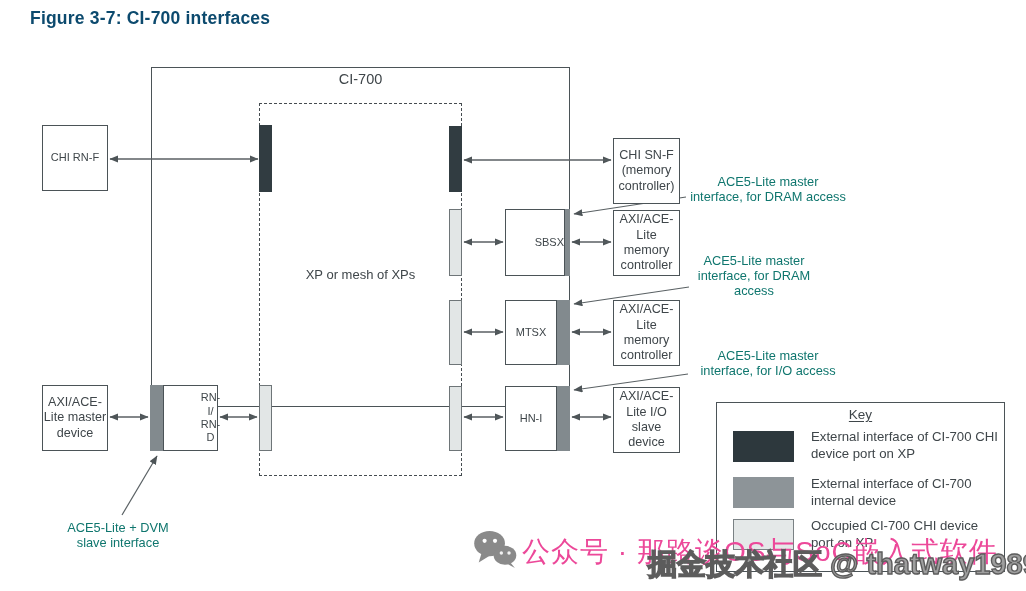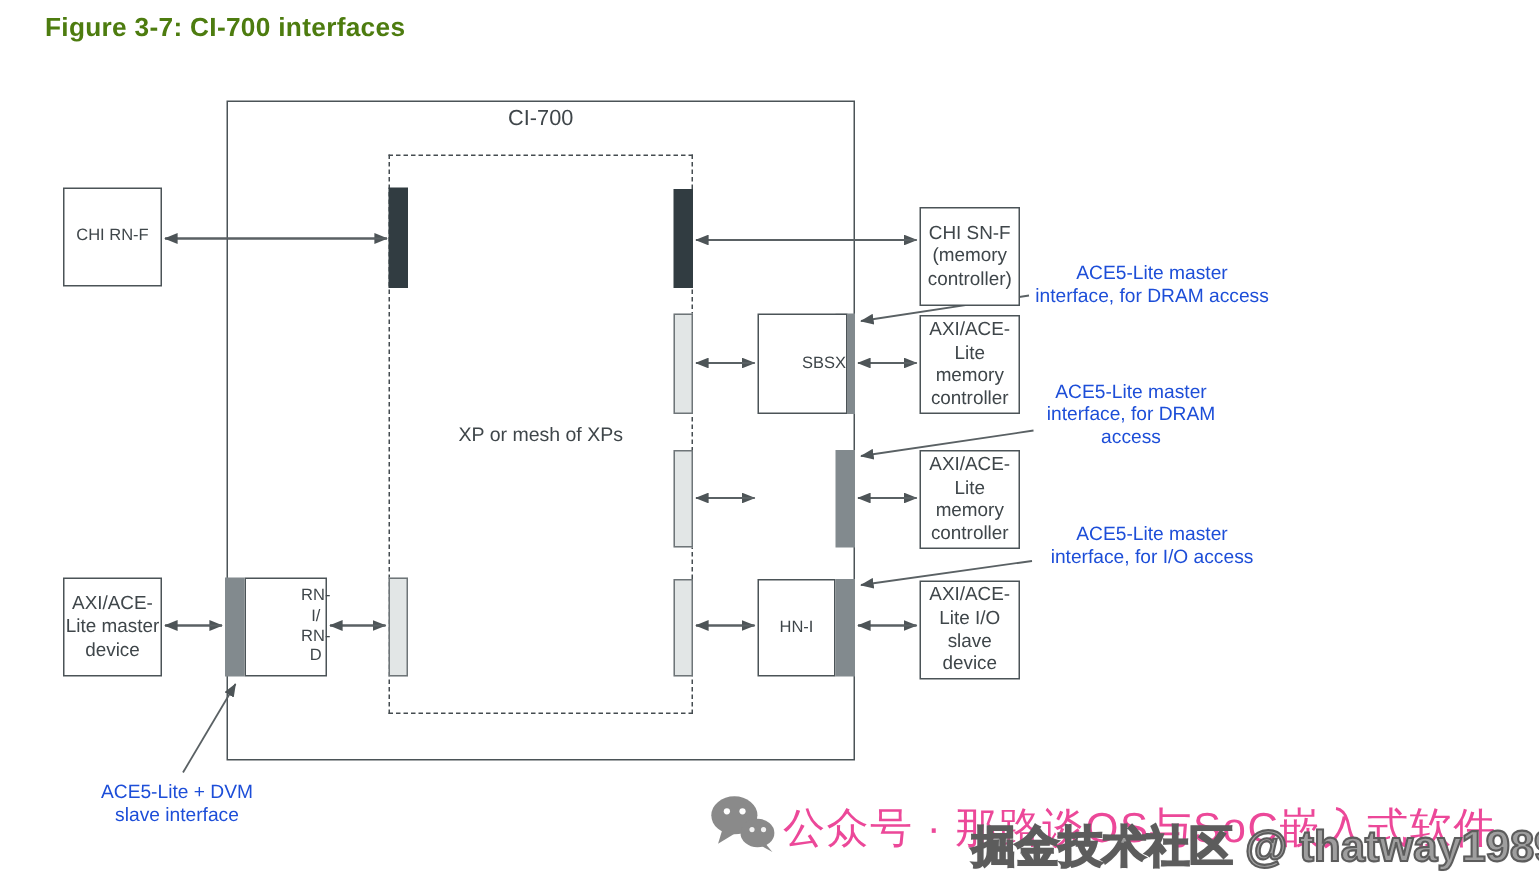--- a/index.html
+++ b/index.html
@@ -4,52 +4,52 @@
 <style>
   * { margin: 0; padding: 0; box-sizing: border-box; }
   body { background: #ffffff; font-family: "Liberation Sans", sans-serif; }
   .canvas {
     position: relative; width: 1026px; height: 591px;
     background: #ffffff; overflow: hidden;
     color: #3f464a;
   }
   .figure-title {
     position: absolute; left: 30px; top: 8px;
-    font-size: 17.5px; font-weight: bold; color: #4d7c0f;
+    font-size: 17.5px; font-weight: bold; color: #0c4a6e;
     letter-spacing: 0.2px;
   }
   .outer-box {
-    position: absolute; left: 151px; top: 67px; width: 419px; height: 440px;
+    position: absolute; left: 151px; top: 67px; width: 419px; height: 340px;
     border: 1px solid #4b5357; background: transparent;
   }
   .outer-label {
     position: absolute; left: 0; top: 3px; width: 100%;
     text-align: center; font-size: 14.5px; color: #3f464a;
   }
   .dashed-box {
     position: absolute; left: 259px; top: 103px; width: 203px; height: 373px;
     border: 1px dashed #454c50;
   }
   .mesh-label {
-    position: absolute; left: 259px; top: 282px; width: 203px;
+    position: absolute; left: 259px; top: 267px; width: 203px;
     text-align: center; font-size: 13px; color: #3f464a;
   }
   .bar { position: absolute; width: 13px; }
   .bar.dark  { background: #313c41; }
   .bar.gray  { background: #828a8e; }
   .bar.light { background: #e2e6e6; border: 1px solid #6e7578; }
   .box {
     position: absolute; border: 1px solid #4b5357; background: #ffffff;
     display: flex; align-items: center; justify-content: center;
     text-align: center; font-size: 11px; line-height: 1.22; color: #3f464a;
   }
   .prelines { white-space: pre-line; }
   .annotation {
     position: absolute; text-align: center; font-size: 12.8px;
-    line-height: 1.18; color: #1d4ed8;
+    line-height: 1.18; color: #0f766e;
   }
   .key-box {
     position: absolute; left: 716px; top: 402px; width: 289px; height: 170px;
     border: 1px solid #4b5357; background: transparent;
   }
   .key-title {
     position: absolute; left: 0; top: 4px; width: 100%; text-align: center;
     font-size: 13.5px; color: #3f464a;
     text-decoration: underline; text-underline-offset: 2px;
   }
@@ -175,20 +175,23 @@
 Lite master
 device</span>
   </div>
   <div class="box" style="left:163px; top:385px; width:55px; height:66px;padding-left:40px;">
     <span class="prelines">RN-I/
 RN-D</span>
   </div>
   <div class="box" style="left:505px; top:209px; width:60px; height:67px;justify-content:flex-end;">
     <span class="prelines">SBSX</span>
   </div>
+  <div class="box" style="left:505px; top:300px; width:52px; height:65px;">
+    <span class="prelines">MTSX</span>
+  </div>
   <div class="box" style="left:505px; top:386px; width:52px; height:65px;">
     <span class="prelines">HN-I</span>
   </div>
   <div class="box" style="left:613px; top:138px; width:67px; height:66px; font-size:12.6px;">
     <span class="prelines">CHI SN-F
 (memory
 controller)</span>
   </div>
   <div class="box" style="left:613px; top:210px; width:67px; height:66px; font-size:12.6px;">
     <span class="prelines">AXI/ACE-
@@ -212,20 +215,29 @@
   <div class="annotation prelines" style="left:688px; top:174px; width:160px;">ACE5-Lite master
 interface, for DRAM access</div>
   <div class="annotation prelines" style="left:690px; top:253px; width:128px;">ACE5-Lite master
 interface, for DRAM
 access</div>
   <div class="annotation prelines" style="left:688px; top:348px; width:160px;">ACE5-Lite master
 interface, for I/O access</div>
   <div class="annotation prelines" style="left:53px;  top:520px; width:130px;">ACE5-Lite + DVM
 slave interface</div>
 
+  <div class="key-box">
+    <div class="key-title">Key</div>
+    <div class="key-swatch dark" style="top:28px;"></div>
+    <div class="key-label" style="top:25px;">External interface of CI-700 CHI device port on XP</div>
+    <div class="key-swatch gray" style="top:74px;"></div>
+    <div class="key-label" style="top:72px;">External interface of CI-700 internal device</div>
+    <div class="key-swatch light" style="top:116px;"></div>
+    <div class="key-label" style="top:114px;">Occupied CI-700 CHI device port on XP</div>
+  </div>
 
   <svg class="wm-wechat-icon" viewBox="0 0 48 42">
     <g fill="#8a8a8a">
       <ellipse cx="18" cy="15" rx="17" ry="14"></ellipse>
       <polygon points="9,26 6,36 19,28"></polygon>
       <ellipse cx="35" cy="28" rx="12.5" ry="10.5"></ellipse>
       <polygon points="41,36 46,42 37,37"></polygon>
     </g>
     <g fill="#ffffff">
       <circle cx="12.5" cy="12" r="2.3"></circle>

